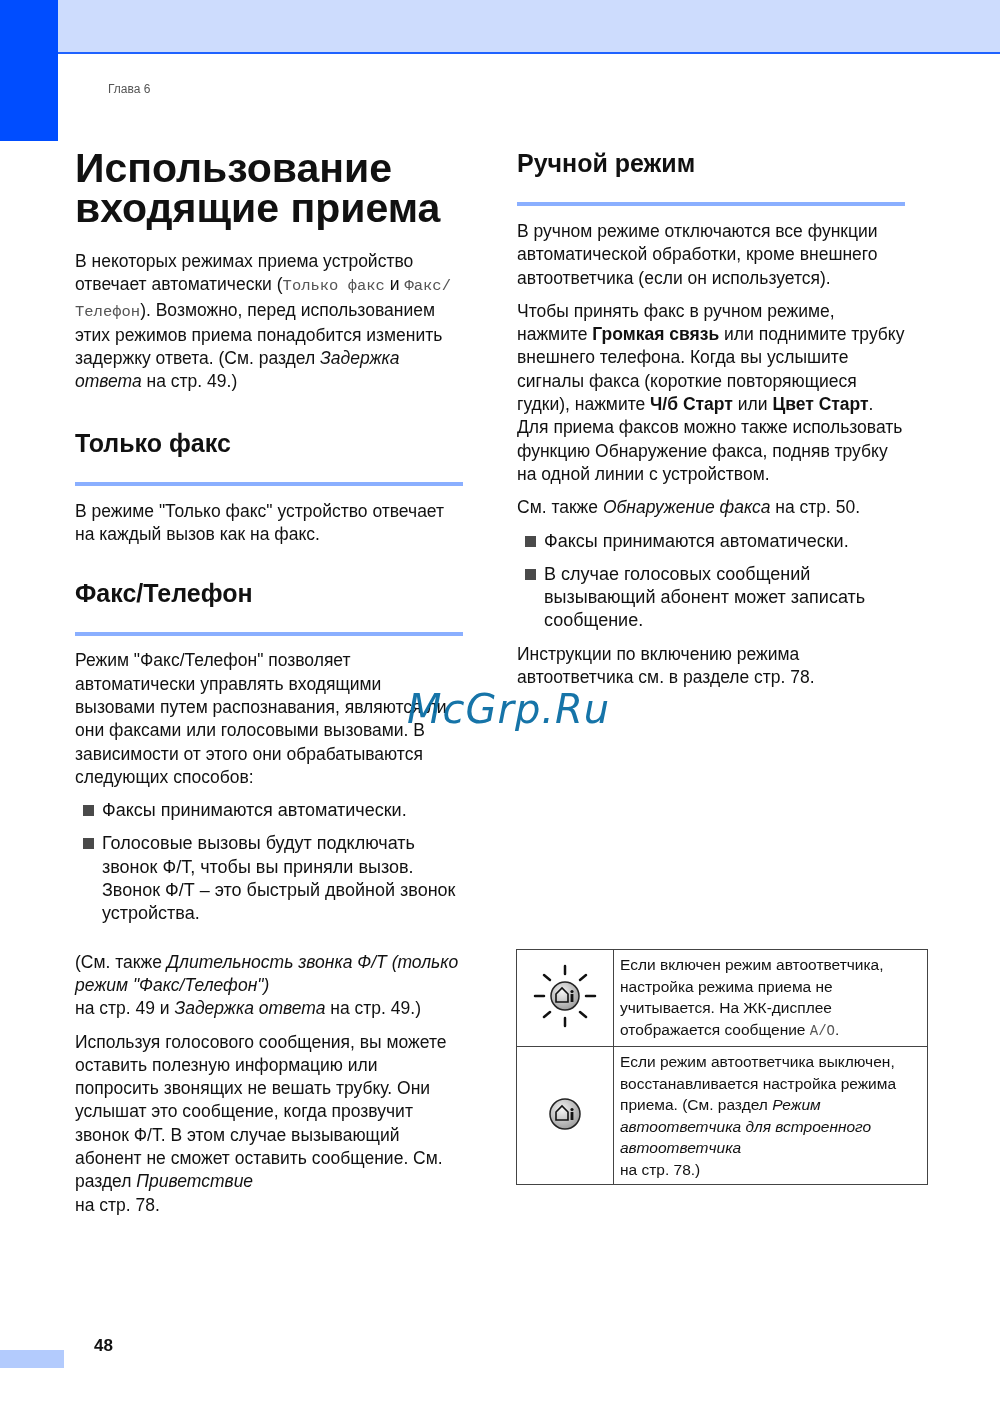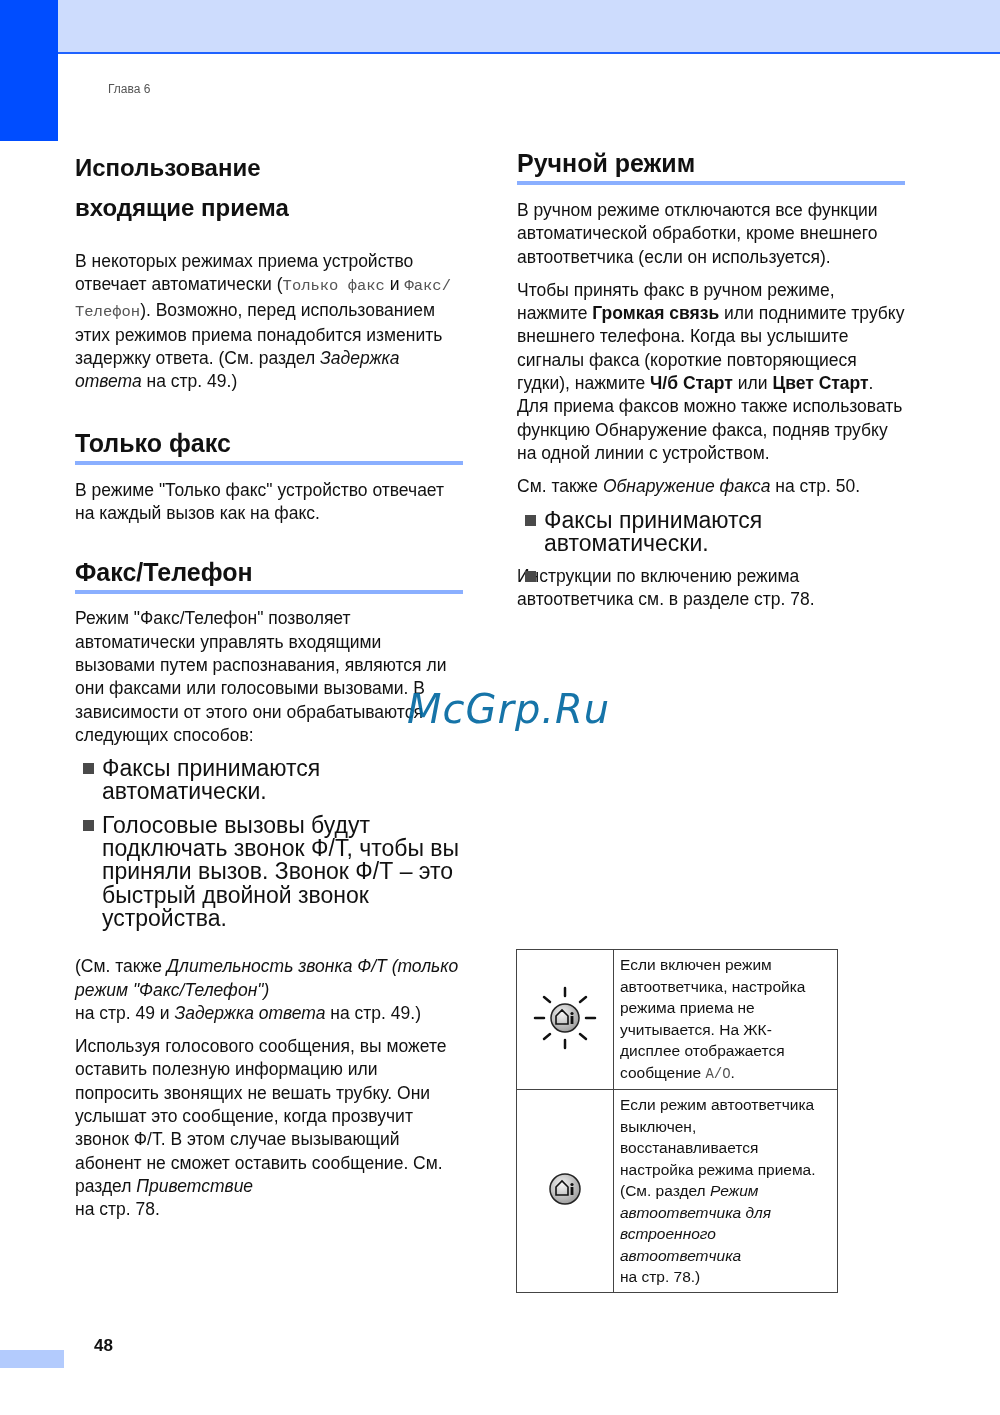--- a/index.html
+++ b/index.html
@@ -16,37 +16,37 @@
       position: absolute; left: 0; top: 0; width: 58px; height: 141px;
       background: #004dff;
     }
     .chapter-label {
       position: absolute; left: 108px; top: 82px; font-size: 12px; color: #555;
     }
     .col { position: absolute; }
     .col-left { left: 75px; top: 148px; width: 388px; }
     .col-right { left: 517px; top: 148px; width: 388px; }
     h1.main-title {
-      margin: 0; font-size: 24px; line-height: 40px; font-weight: bold; color: #111;
+      margin: 0; font-size: 41px; line-height: 40px; font-weight: bold; color: #111;
     }
     .section-head {
       margin: 0; font-size: 25px; line-height: 30px; font-weight: bold; color: #111;
-      padding-bottom: 3px; border-bottom: 4px solid #8aafff;
+      padding-bottom: 24px; border-bottom: 4px solid #8aafff;
     }
     p { margin: 0; font-size: 17.5px; line-height: 23.3px; }
     .mono { font-family: "Liberation Mono", "DejaVu Sans Mono", monospace; font-size: 15.5px; color: #555; }
     .italic { font-style: italic; }
     .bold { font-weight: bold; }
     ul.bullets { list-style: none; margin: 0; padding: 0; }
-    ul.bullets li { position: relative; padding-left: 27px; font-size: 23px; line-height: 23.3px; }
+    ul.bullets li { position: relative; padding-left: 27px; font-size: 18px; line-height: 23.3px; }
     ul.bullets li .sq {
       position: absolute; left: 8px; top: 6px; width: 11px; height: 11px; background: #4a4a4a;
     }
     table.info {
-      border-collapse: collapse; width: 322px; position: absolute; left: 516px; top: 949px;
+      border-collapse: collapse; width: 412px; position: absolute; left: 516px; top: 949px;
     }
     table.info td { border: 1.5px solid #444; vertical-align: middle; }
     table.info td.icon-cell { width: 94px; text-align: center; }
     table.info td.text-cell { padding: 4px 8px 4px 6px; font-size: 15.5px; line-height: 21.5px; }
     .page-bar {
       position: absolute; left: 0; top: 1350px; width: 64px; height: 18px; background: #b3cbfd;
     }
     .page-num {
       position: absolute; left: 74px; top: 1336px; font-size: 17px; font-weight: bold; margin-left: 20px;
     }
@@ -88,21 +88,21 @@
 </div>
 
 <div class="col col-right">
   <h2 class="section-head">Ручной режим</h2>
   <p style="margin-top:14px">В ручном режиме отключаются все функции автоматической обработки, кроме внешнего автоответчика (если он используется).</p>
   <p style="margin-top:10px"><span>Чтобы принять факс в ручном режиме, нажмите </span><span class="bold">Громкая связь</span><span> или поднимите трубку внешнего телефона. Когда вы услышите сигналы факса (короткие повторяющиеся гудки), нажмите </span><span class="bold">Ч/б Старт</span><span> или </span><span class="bold">Цвет Старт</span><span>. Для приема факсов можно также использовать функцию Обнаружение факса, подняв трубку на одной линии с устройством.</span></p>
   <p style="margin-top:10px"><span>См. также </span><span class="italic">Обнаружение факса</span><span> на стр. 50.</span></p>
 
   <ul class="bullets" style="margin-top:10px">
     <li><span class="sq"></span><span>Факсы принимаются автоматически.</span></li>
-    <li style="margin-top:10px"><span class="sq"></span></li>
+    <li style="margin-top:10px"><span class="sq"></span><span>В случае голосовых сообщений вызывающий абонент может записать сообщение.</span></li>
   </ul>
   <p style="margin-top:10px">Инструкции по включению режима автоответчика см. в разделе стр. 78.</p>
 </div>
 
 <table class="info">
   <tbody>
       <tr>
     <td class="icon-cell">
       <svg width="66" height="66" viewBox="0 0 66 66">
         <g stroke="#111" stroke-width="2.5" stroke-linecap="round">

